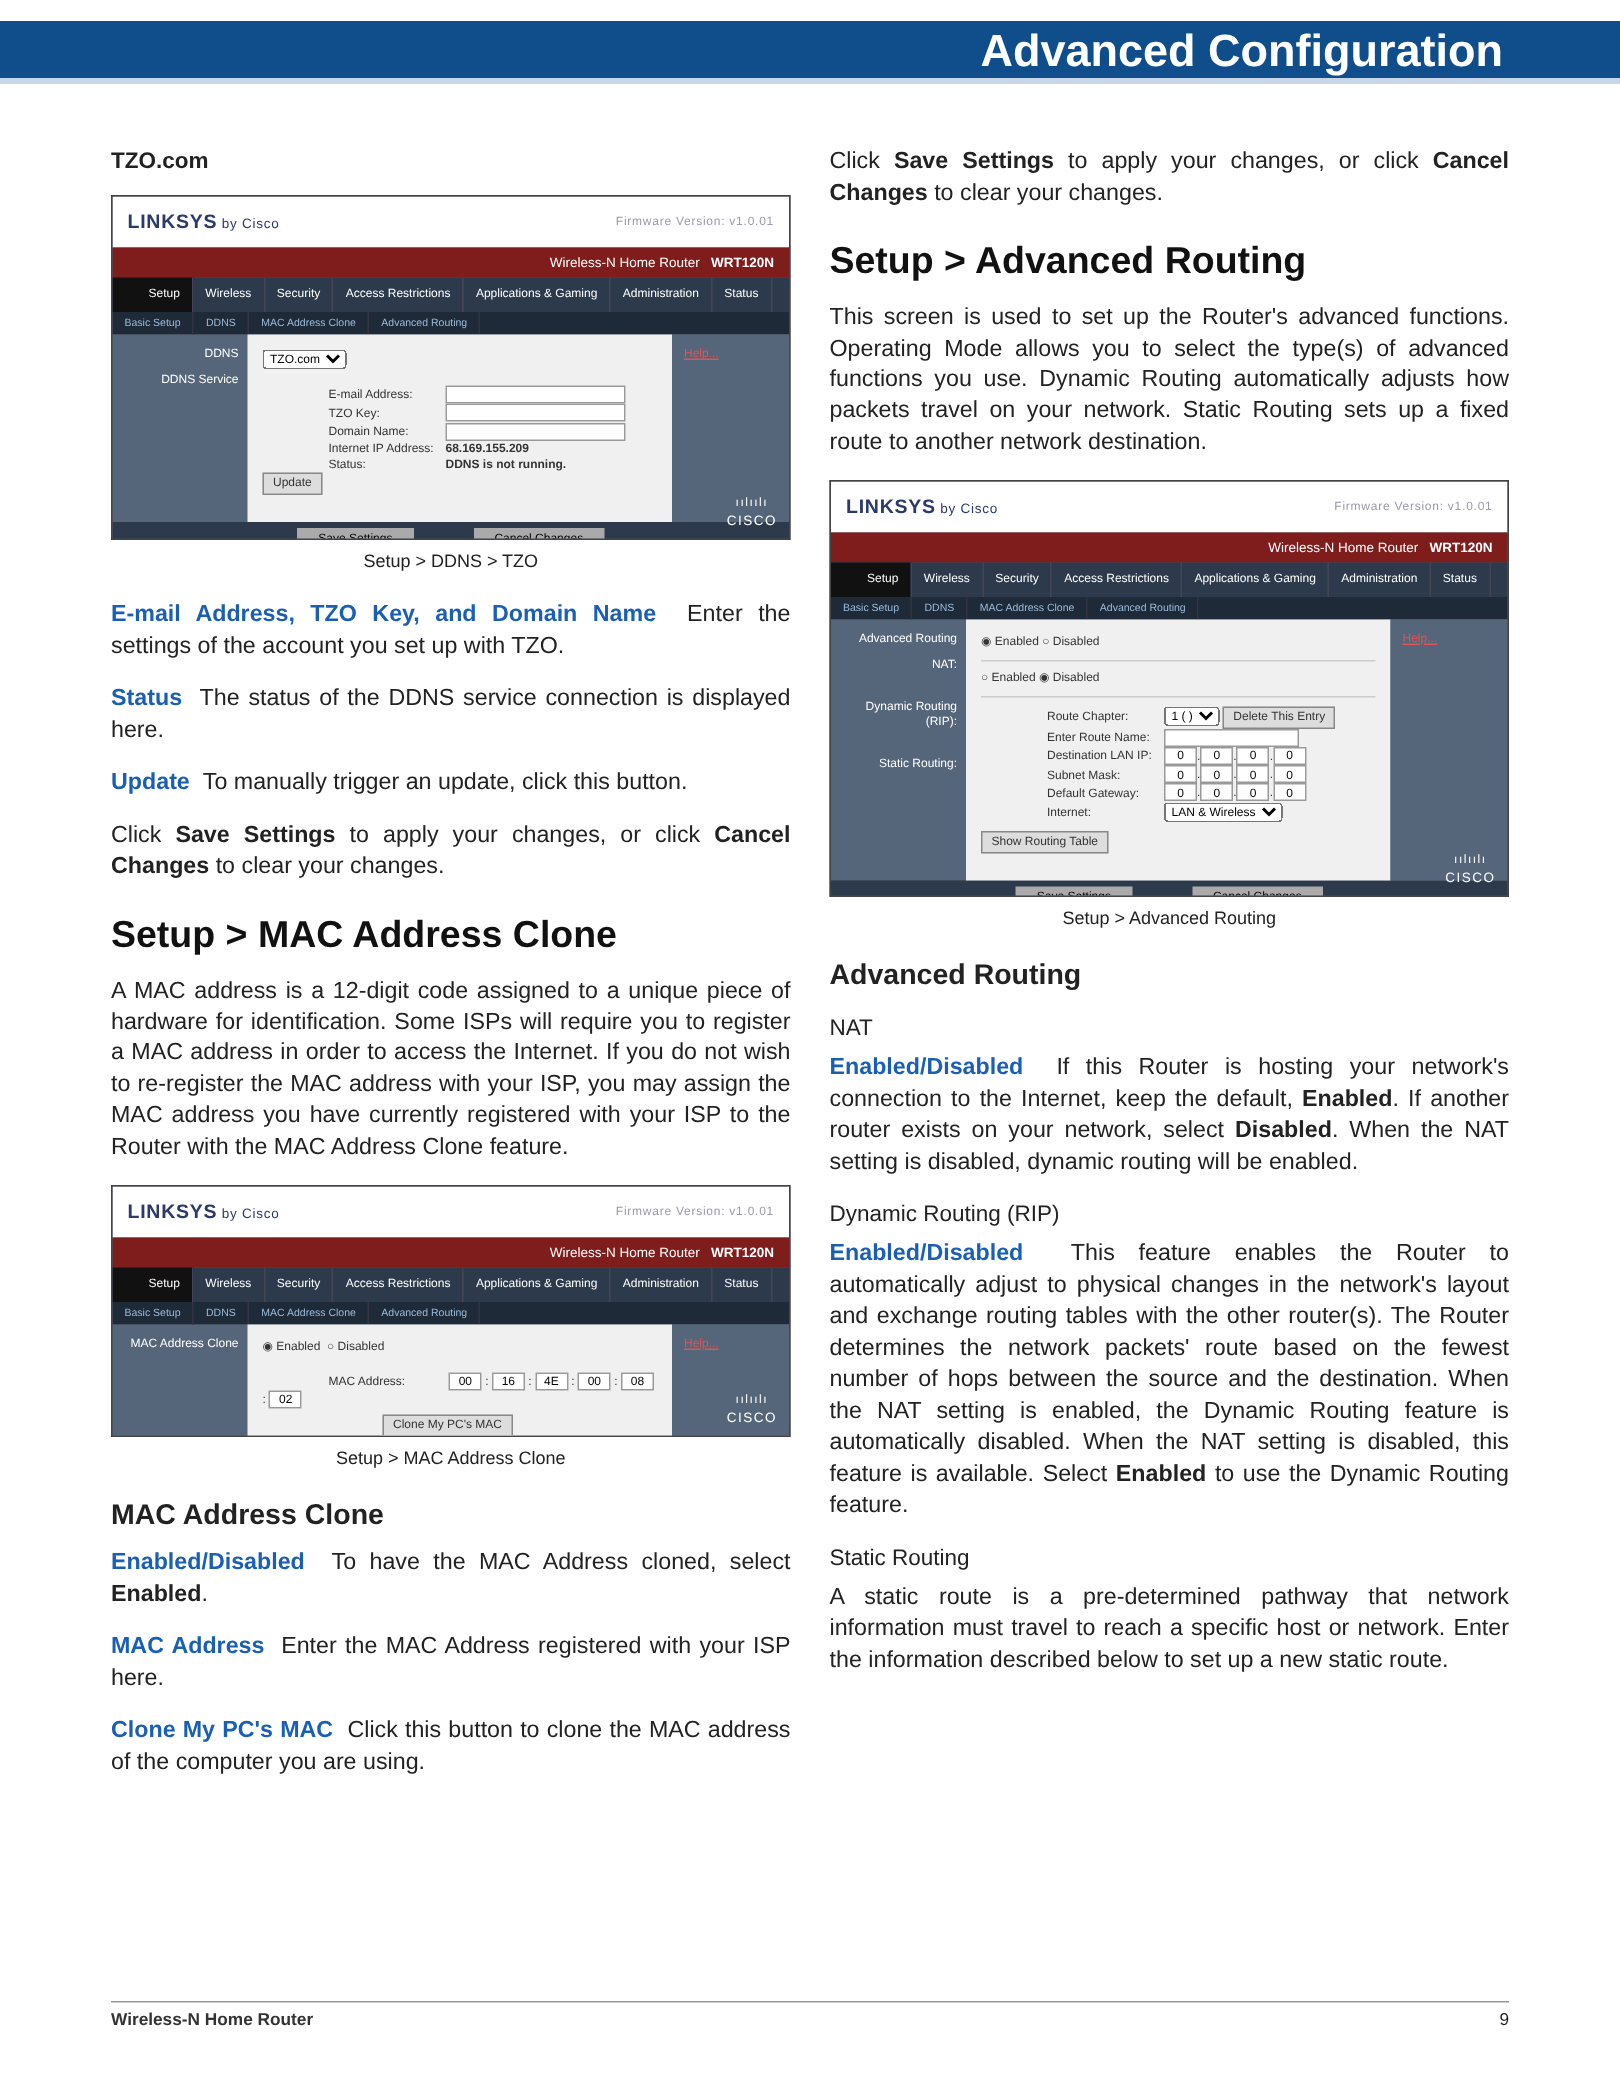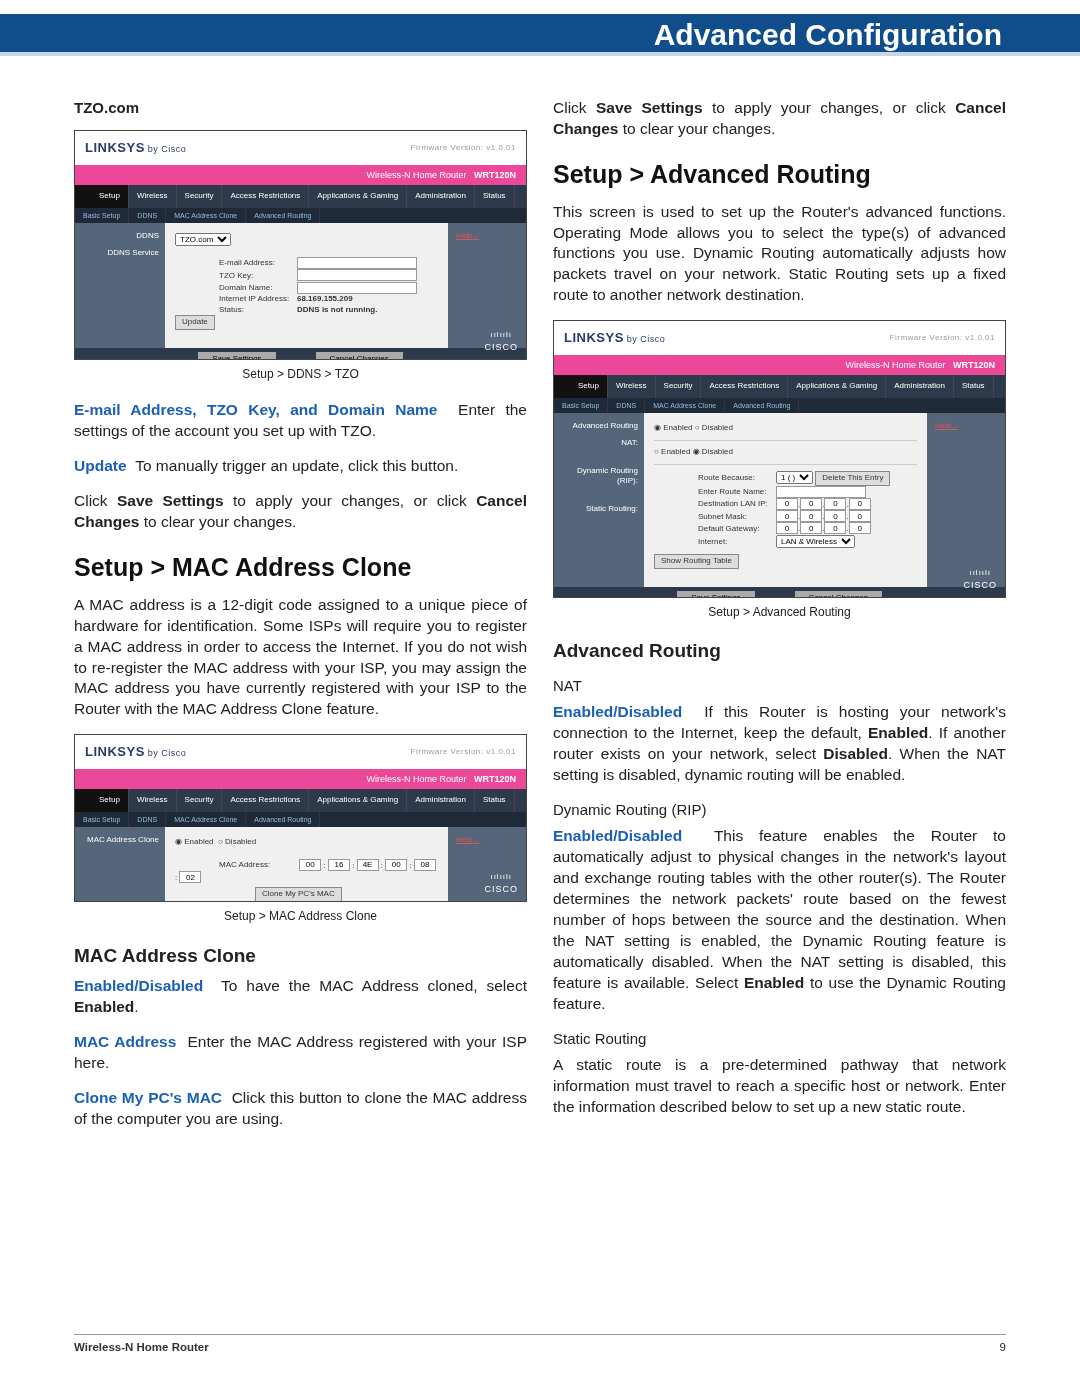--- a/index.html
+++ b/index.html
@@ -56,21 +56,21 @@
 
   
   .router {
     border: 1px solid #444; background: #556;
     margin-bottom: 6px; color: #fff; font-size: 9px;
     position: relative; overflow: hidden;
   }
   .r-top { background: #fff; color: #2a3a6a; font-weight: 700; font-size: 13px;
     padding: 8px 10px; letter-spacing: 0.5px; display:flex; justify-content:space-between; align-items:center;}
   .r-top small{ font-weight:400; font-size:8px; color:#99a;}
-  .r-title { background:#ec4899; text-align:right; padding:4px 10px; font-size:9px;}
+  .r-title { background:#7f1d1d; text-align:right; padding:4px 10px; font-size:9px;}
   .r-tabs { display:flex; background:#2c3a4c; font-size:8px;}
   .r-tabs span{ padding:6px 8px; border-right:1px solid #445; white-space:nowrap;}
   .r-tabs .active{ background:#111;padding-left:24px;}
   .r-sub { display:flex; background:#1f2a38; font-size:7px; }
   .r-sub span{ padding:3px 8px; border-right:1px solid #334; color:#9bd;}
   .r-body { display:flex; background:#55667a;}
   .r-side{ width:90px; text-align:right; padding:8px 6px; font-size:8px;}
   .r-side div{ margin-bottom:6px;}
   .r-main{ flex:1; background:#f0f0f0; color:#333; padding:10px 10px 18px 10px; font-size:8px;}
   .r-help{ width:78px; background:#55667a; padding:8px; font-size:8px;}
@@ -141,20 +141,21 @@
           <span class="btn-sm">Update</span>
         </div>
         <div class="r-help"><a>Help...</a></div>
       </div>
       <div class="r-foot"><span>Save Settings</span><span>Cancel Changes</span></div>
       <div class="r-cisco">CISCO</div>
     </div>
     <div class="caption">Setup &gt; DDNS &gt; TZO</div>
 
     <p><span class="term">E-mail Address, TZO Key, and Domain Name</span>&nbsp;&nbsp;<span>Enter the settings of the account you set up with TZO.</span></p>
+    <p><span class="term">Status</span>&nbsp;&nbsp;<span>The status of the DDNS service connection is displayed here.</span></p>
     <p><span class="term">Update</span>&nbsp;&nbsp;<span>To manually trigger an update, click this button.</span></p>
     <p><span>Click </span><span class="bold">Save Settings</span><span> to apply your changes, or click </span><span class="bold">Cancel Changes</span><span> to clear your changes.</span></p>
 
     <div class="section-title">Setup &gt; MAC Address Clone</div>
     <p>A MAC address is a 12-digit code assigned to a unique piece of hardware for identification. Some ISPs will require you to register a MAC address in order to access the Internet. If you do not wish to re-register the MAC address with your ISP, you may assign the MAC address you have currently registered with your ISP to the Router with the MAC Address Clone feature.</p>
 
     <div class="router" style="height:168px;">
       <div class="r-top">
           <span><span>LINKSYS</span><span style="font-weight:400;font-size:9px;"> <span>by Cisco</span></span></span>
           <small>Firmware Version: v1.0.01</small>
@@ -235,21 +236,21 @@
         <div class="r-side">
           <div>Advanced Routing</div><div>NAT:</div><br>
           <div>Dynamic Routing (RIP):</div><br>
           <div>Static Routing:</div>
         </div>
         <div class="r-main">
           <span class="radio sel">Enabled</span>&nbsp;<span class="radio">Disabled</span>
           <hr style="margin:6px 0;border:none;border-top:1px solid #ccc;">
           <span class="radio">Enabled</span>&nbsp;<span class="radio sel">Disabled</span>
           <hr style="margin:6px 0;border:none;border-top:1px solid #ccc;">
-          <div><label>Route Because:</label><select style="font-size:8px;"><option>1 ( )</option></select> <span class="btn-sm">Delete This Entry</span></div>
+          <div><label>Route Chapter:</label><select style="font-size:8px;"><option>1 ( )</option></select> <span class="btn-sm">Delete This Entry</span></div>
           <div><label>Enter Route Name:</label><input type="text" style="width: 90px;"></div>
           <div><label>Destination LAN IP:</label><input class="sm" type="text" value="0" style="">.<input class="sm" type="text" value="0" style="">.<input class="sm" type="text" value="0" style="">.<input class="sm" type="text" value="0" style=""></div>
           <div><label>Subnet Mask:</label><input class="sm" type="text" value="0" style="">.<input class="sm" type="text" value="0" style="">.<input class="sm" type="text" value="0" style="">.<input class="sm" type="text" value="0" style=""></div>
           <div><label>Default Gateway:</label><input class="sm" type="text" value="0" style="">.<input class="sm" type="text" value="0" style="">.<input class="sm" type="text" value="0" style="">.<input class="sm" type="text" value="0" style=""></div>
           <div><label>Internet:</label><select style="font-size:8px;"><option>LAN &amp; Wireless</option></select></div>
           <div style="margin-top:6px;"><span class="btn-sm">Show Routing Table</span></div>
         </div>
         <div class="r-help"><a>Help...</a></div>
       </div>
       <div class="r-foot"><span>Save Settings</span><span>Cancel Changes</span></div>

